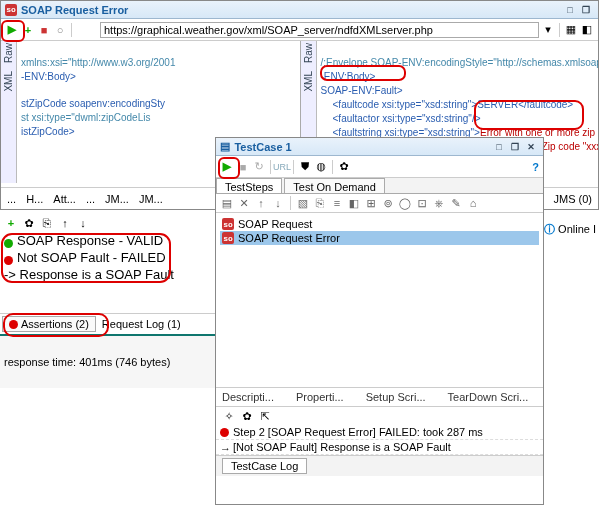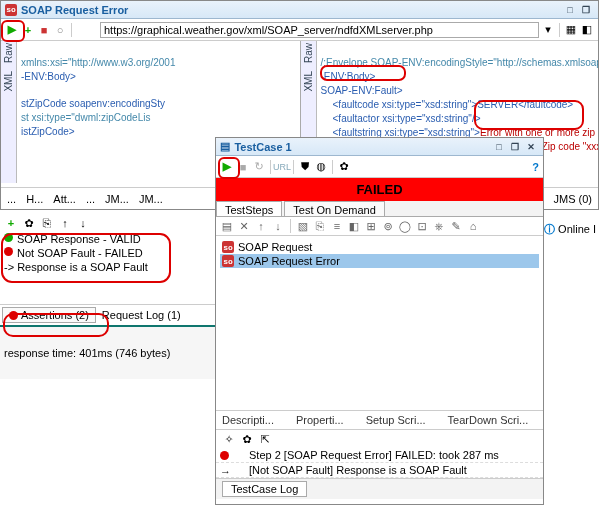--- a/index.html
+++ b/index.html
@@ -16,29 +16,29 @@
   .raw-tab span { writing-mode:vertical-rl; transform:rotate(180deg); }
   .xml { position:absolute; left:16px; right:0; top:0; bottom:0; overflow:hidden; padding:2px 4px; font-family:"Courier New",monospace; font-size:10px; line-height:13px; white-space:pre; color:#333; }
   .xml .tag { color:#2a5db0; }
   .xml .attr { color:#48a; }
   .xml .txt { color:#b00; }
   .cb { stroke:#d00; stroke-width:2; fill:none; }
   .tabbar { display:flex; border-bottom:1px solid #aaa; background:#f3f3f3; height:16px; }
   .tab { padding:2px 8px; border:1px solid #aaa; border-bottom:none; background:#fafafa; margin-right:2px; cursor:pointer; }
   .tab.active { background:#fff; }
   .bot { position:absolute; left:0; right:0; }
-  .ass-row { display:flex; align-items:flex-start; gap:4px; padding:1px 4px; font-size:11px; }
+  .ass-row { display:flex; align-items:flex-end; gap:4px; padding:1px 4px; font-size:13px; }
   .dot { width:9px; height:9px; border-radius:50%; display:inline-block; }
   .green { background:#1a0; }
   .redd { background:#d00; }
   .runred { background:#f00; color:#000; font-weight:bold; text-align:center; padding:4px 0; font-size:13px; }
   .ts-list { padding:4px; }
   .ts-item { display:flex; align-items:center; gap:4px; padding:1px 2px; }
   .ts-item.sel { background:#9cc7eb; }
-  .logrow { display:flex; align-items:center; gap:20px; padding:1px 4px; font-size:11px; border-bottom:1px dashed #ddd; }
+  .logrow { display:flex; align-items:center; gap:4px; padding:1px 4px; font-size:11px; border-bottom:1px dashed #ddd; }
   .tbicons { display:flex; gap:3px; padding:2px 4px; border-bottom:1px solid #ccc; }
   .tbicons .icon { color:#666; }
   .bot-tabs { display:flex; gap:22px; padding:3px 6px; font-size:11px; color:#333; border-top:1px solid #ccc; }
   .help { color:#07c; font-weight:bold; }
   svg.ov { position:absolute; left:0; top:0; pointer-events:none; }
   .rawcol { position:relative; height:100%; }
   .icn-so { width:12px;height:12px;background:#c33;color:#fff;font-size:8px;font-weight:bold;display:inline-flex;align-items:center;justify-content:center;border-radius:2px;font-family:Liberation Mono, monospace;}
 </style>
 </head>
 <body>
@@ -168,21 +168,20 @@
     <span class="sep"></span>
     <span class="icon" style="color:#8ab;font-size:9px;">URL</span>
     <span class="sep"></span>
     <span class="icon">⛊</span>
     <span class="icon">◍</span>
     <span class="sep"></span>
     <span class="icon">✿</span>
     <span class="sp" style="flex:1"></span>
     <span class="help">?</span>
   </div>
-  <div class="runred">FAILED</div>
   <div class="tabbar">
     <div class="tab active">TestSteps</div>
     <div class="tab">Test On Demand</div>
   </div>
   <div class="tbicons">
     <span class="icon">▤</span>
     <span class="icon">✕</span>
     <span class="icon">↑</span>
     <span class="icon">↓</span>
     <span class="sep"></span>

